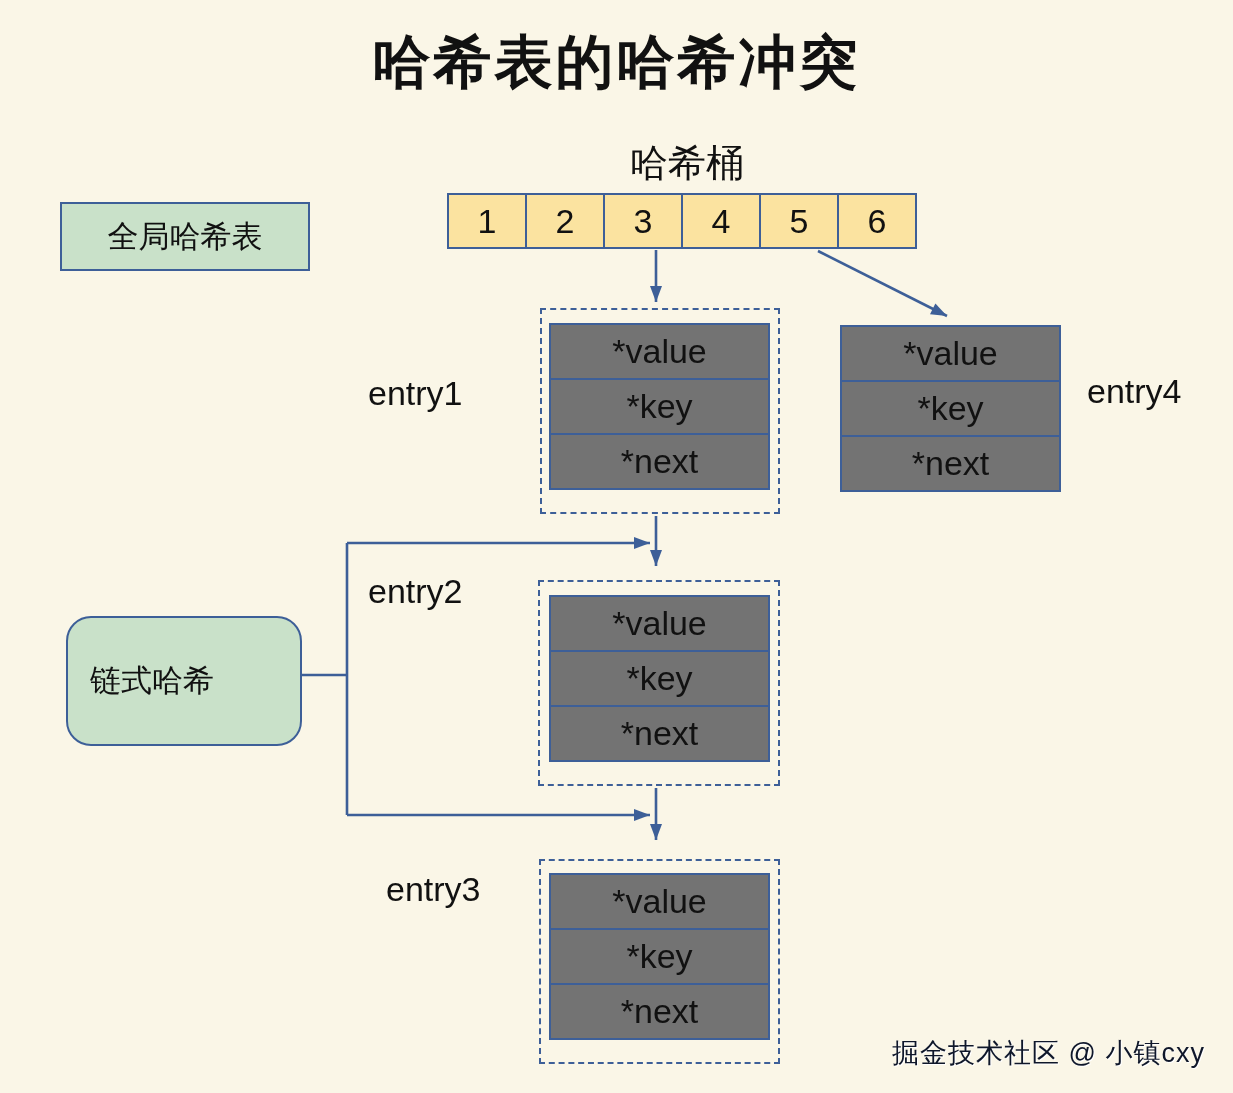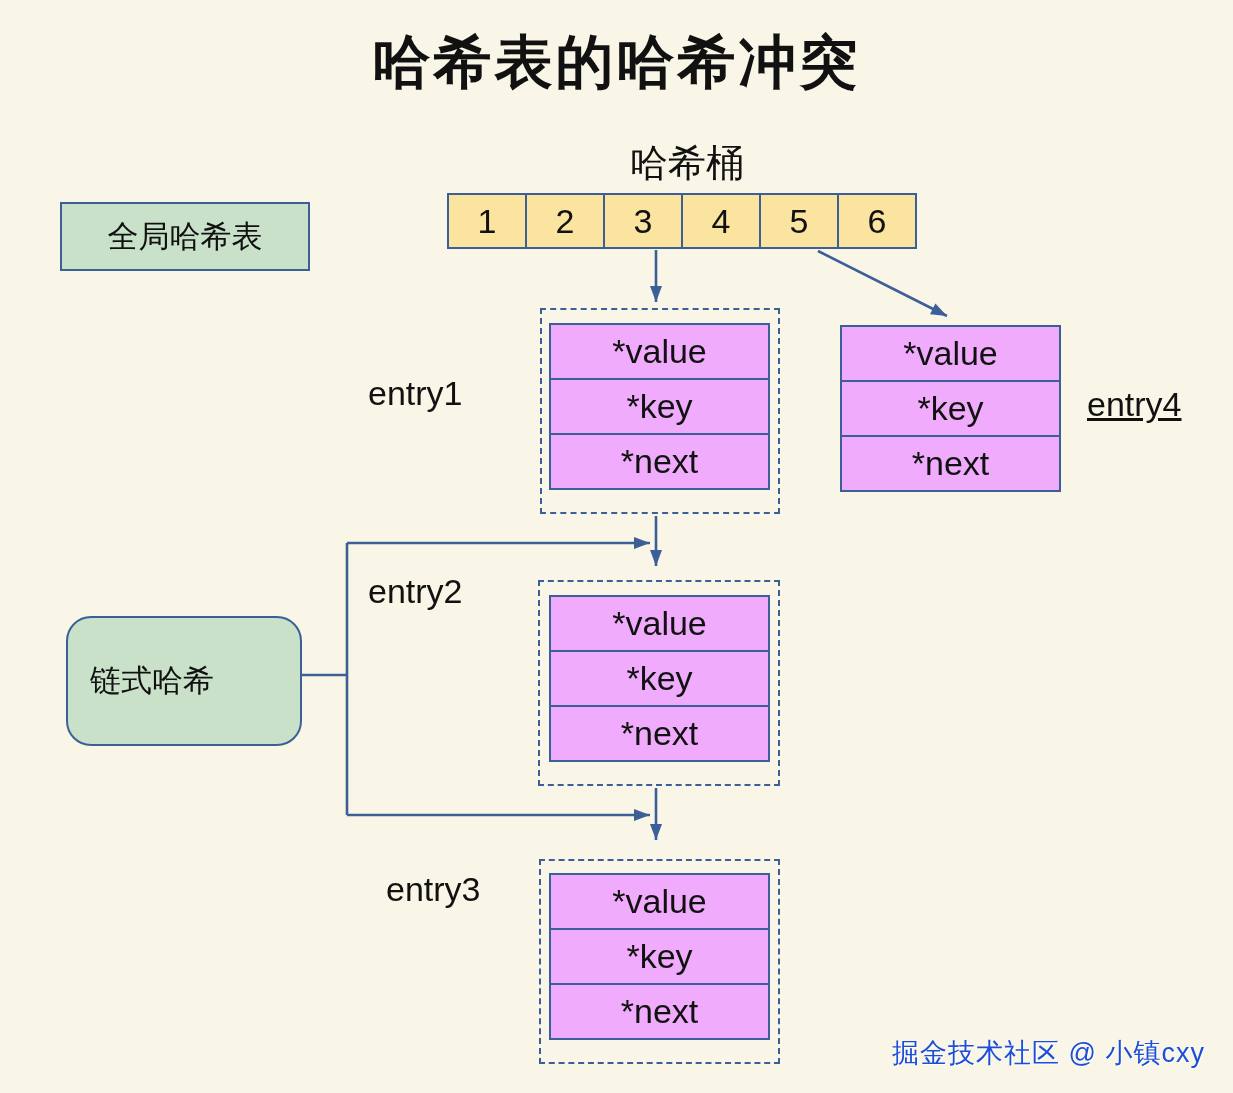--- a/index.html
+++ b/index.html
@@ -61,39 +61,39 @@
     line-height: 1.55;
     border-radius: 25px;
   }
 
   .entry-dashed {
     border: 2px dashed #3d5f98;
   }
   .entry-rows { position: absolute; }
   .entry-row {
     width: 221px; height: 57px;
-    background: #f0abfc;
+    background: #737373;
     border: 2px solid #3d5f98;
     margin-top: -2px;
     display: flex; align-items: center; justify-content: center;
     font-size: 34px;
   }
   .entry-row:first-child { margin-top: 0; }
 
   .entry-label {
     font-size: 34px;
     text-align: center;
   }
 
   .arrows { top: 0; left: 0; pointer-events: none; }
 
   .watermark {
     top: 1035px; right: 28px;
     font-size: 27px;
-    color: #1d4ed8;
+    color: #0f172a;
     text-shadow: 1px 1px 0 #ffffff;
     letter-spacing: 1px;
   }
 </style>
 </head>
 <body>
 
 <div class="canvas">
 
   <div class="abs title">哈希表的哈希冲突</div>
@@ -143,21 +143,21 @@
   </svg>
 
   <div class="abs entry-label" style="left:368px; top:374px;">entry1</div>
   <div class="abs entry-dashed" style="left:540px; top:308px; width:240px; height:206px;"></div>
   <div class="abs entry-rows" style="left:549px; top:323px;">
     <div class="entry-row">*value</div>
     <div class="entry-row">*key</div>
     <div class="entry-row">*next</div>
   </div>
 
-  <div class="abs entry-label" style="left:1087px; top:385px;text-decoration:underline;">entry4</div>
+  <div class="abs entry-label" style="left:1087px; top:372px;">entry4</div>
   <div class="abs entry-rows" style="left:840px; top:325px;">
     <div class="entry-row">*value</div>
     <div class="entry-row">*key</div>
     <div class="entry-row">*next</div>
   </div>
 
   <div class="abs entry-label" style="left:368px; top:572px;">entry2</div>
   <div class="abs entry-dashed" style="left:538px; top:580px; width:242px; height:206px;"></div>
   <div class="abs entry-rows" style="left:549px; top:595px;">
     <div class="entry-row">*value</div>

